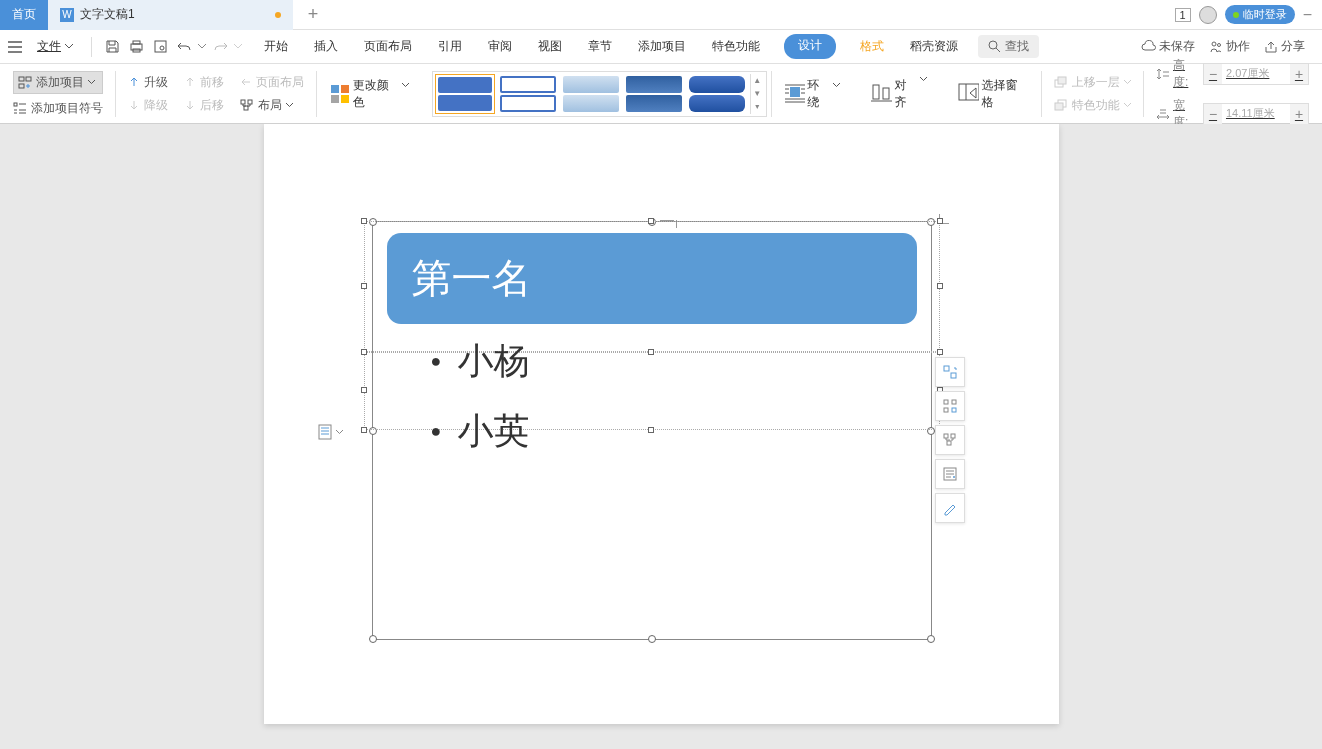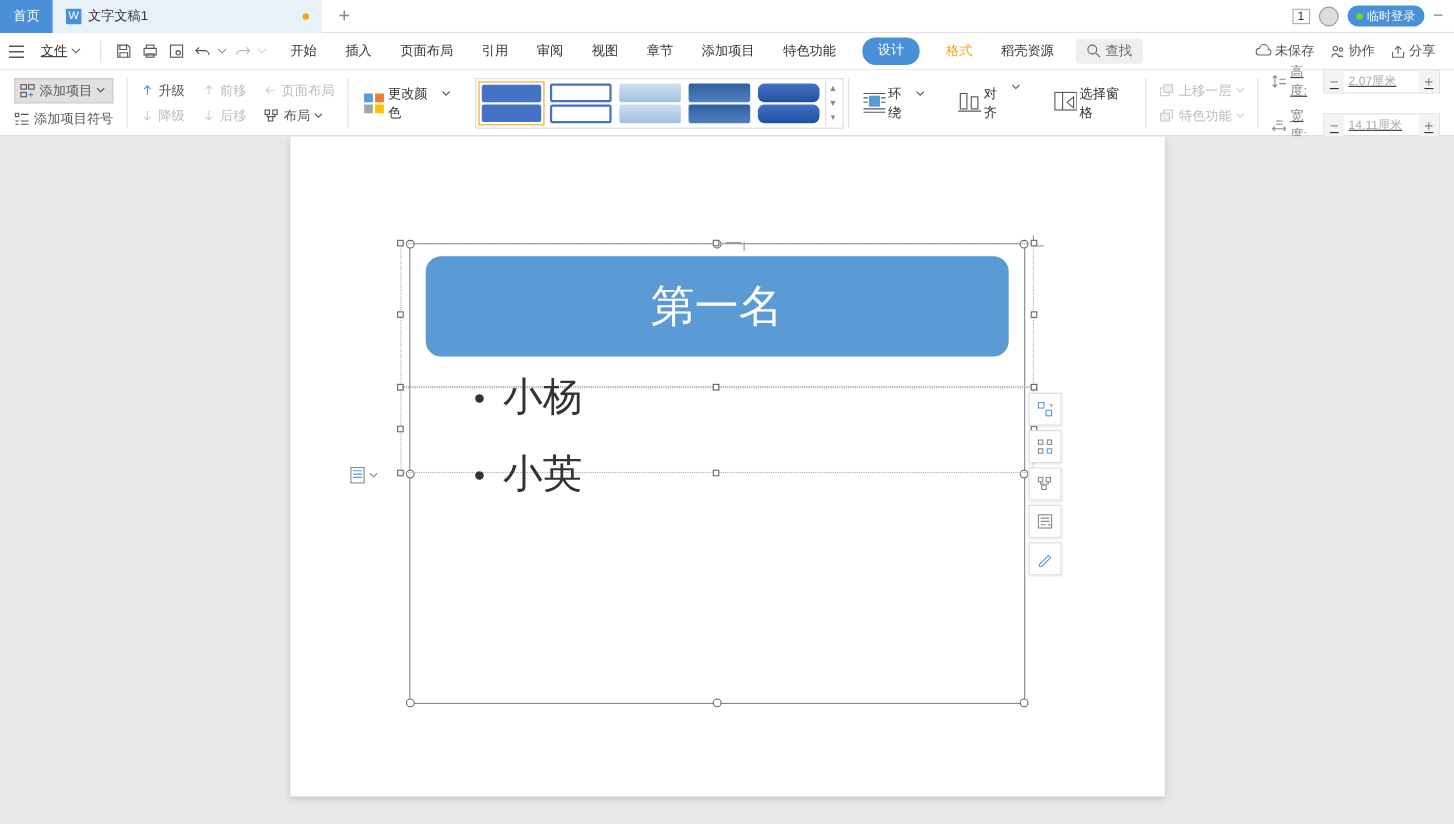--- a/index.html
+++ b/index.html
@@ -62,21 +62,21 @@
 .selection { position: absolute; left: 108px; top: 97px; width: 560px; height: 419px; border: 1px solid #888; }
 .handle { position: absolute; width: 8px; height: 8px; border: 1px solid #666; background: #fff; border-radius: 50%; }
 .h-tl { left: -4px; top: -4px; } .h-tm { left: 50%; margin-left: -4px; top: -4px; } .h-tr { right: -4px; top: -4px; }
 .h-ml { left: -4px; top: 50%; margin-top: -4px; } .h-mr { right: -4px; top: 50%; margin-top: -4px; }
 .h-bl { left: -4px; bottom: -4px; } .h-bm { left: 50%; margin-left: -4px; bottom: -4px; } .h-br { right: -4px; bottom: -4px; }
 
 .inner-sel { position: absolute; border: 1px dotted #aaa; }
 .inner-sel .handle { width: 6px; height: 6px; border-radius: 0; }
 
 .smart-box { position: absolute; left: 123px; top: 109px; width: 530px; }
-.sm-header { background: #5b9bd5; color: #fff; font-size: 40px; font-family: Liberation Sans, sans-serif; padding: 18px 25px; border-radius: 14px; margin-bottom: 8px; text-align: center; }
+.sm-header { background: #5b9bd5; color: #fff; font-size: 40px; font-family: Liberation Sans, sans-serif; padding: 18px 25px; border-radius: 14px; margin-bottom: 8px; }
 .sm-item { font-size: 36px; font-family: SimSun, serif; padding: 5px 25px 16px 44px; display: flex; align-items: center; }
 .sm-item::before { content: "●"; font-size: 18px; margin-right: 16px; }
 
 .side-tools { position: absolute; left: 671px; top: 233px; display: flex; flex-direction: column; gap: 4px; }
 .side-tool { width: 30px; height: 30px; background: #fff; border: 1px solid #ddd; box-shadow: 0 1px 3px rgba(0,0,0,0.1); display: flex; align-items: center; justify-content: center; cursor: pointer; }
 
 .layout-opts { position: absolute; left: 54px; top: 300px; display: flex; align-items: center; gap: 4px; color: #888; }
 
 svg { display: block; }
 </style>

